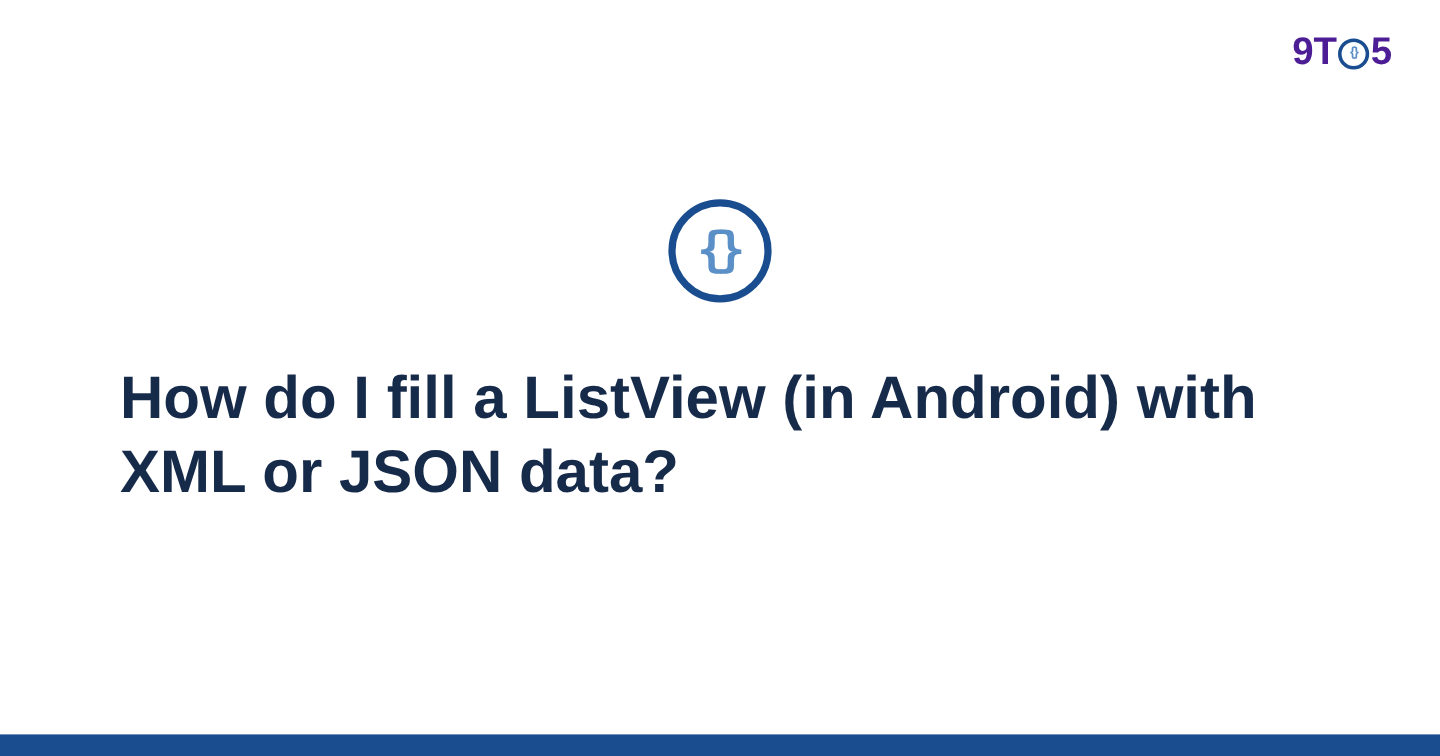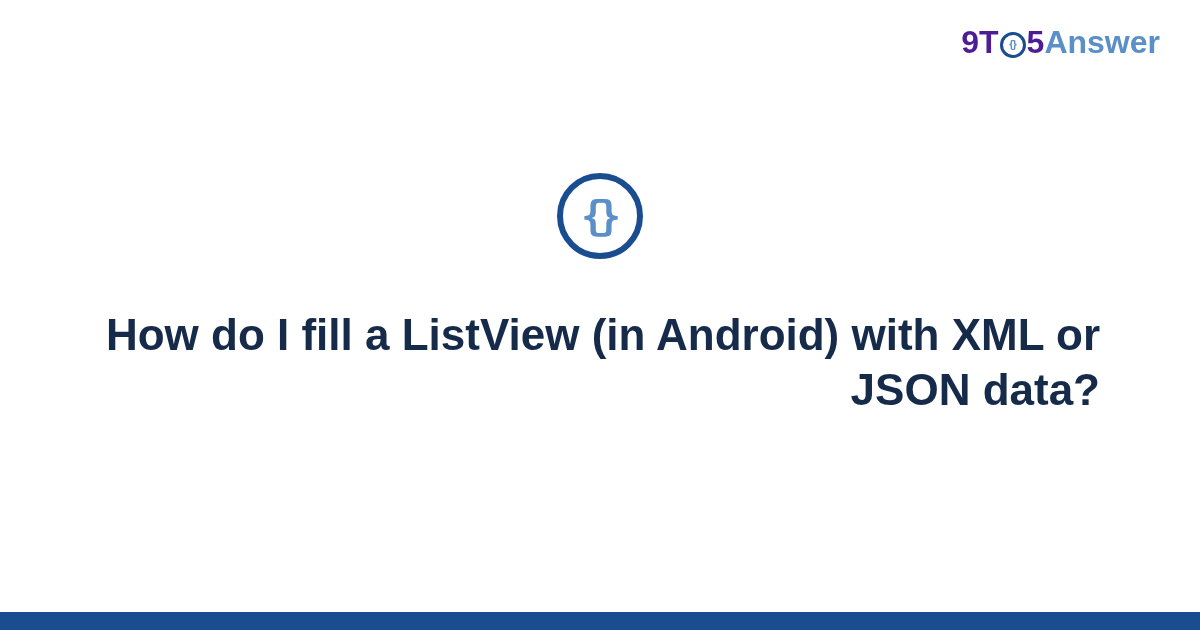--- a/index.html
+++ b/index.html
@@ -75,24 +75,24 @@
     .category-icon {
       font-size: 40px;
       font-weight: 700;
       color: #5b8fc7;
       font-family: Consolas, Monaco, monospace;
       letter-spacing: -8px;
       line-height: 1;
       padding-right: 6px;
     }
     .question-title {
-      font-size: 44px;
+      font-size: 50px;
       font-weight: 700;
       color: #162a4a;
-      text-align: right;
+      text-align: left;
       line-height: 1.25;
       max-width: 1000px;
     }
     .footer-bar {
       position: absolute;
       bottom: 0;
       left: 0;
       width: 100%;
       height: 18px;
       background: #1a4d8f;
@@ -100,21 +100,20 @@
   </style>
 </head>
 <body>
 
 <header class="header">
   <span class="brand-part-1">9T</span>
   <span class="brand-o">
     <span class="brand-o-inner">{}</span>
   </span>
   <span class="brand-part-1">5</span>
-  <span class="brand-part-2">Answer</span>
 </header>
 
 <main class="main">
   <div class="category-icon-wrapper">
     <span class="category-icon">{}</span>
   </div>
   <h1 class="question-title">How do I fill a ListView (in Android) with XML or JSON data?</h1>
 </main>
 
 <div class="footer-bar"></div>

